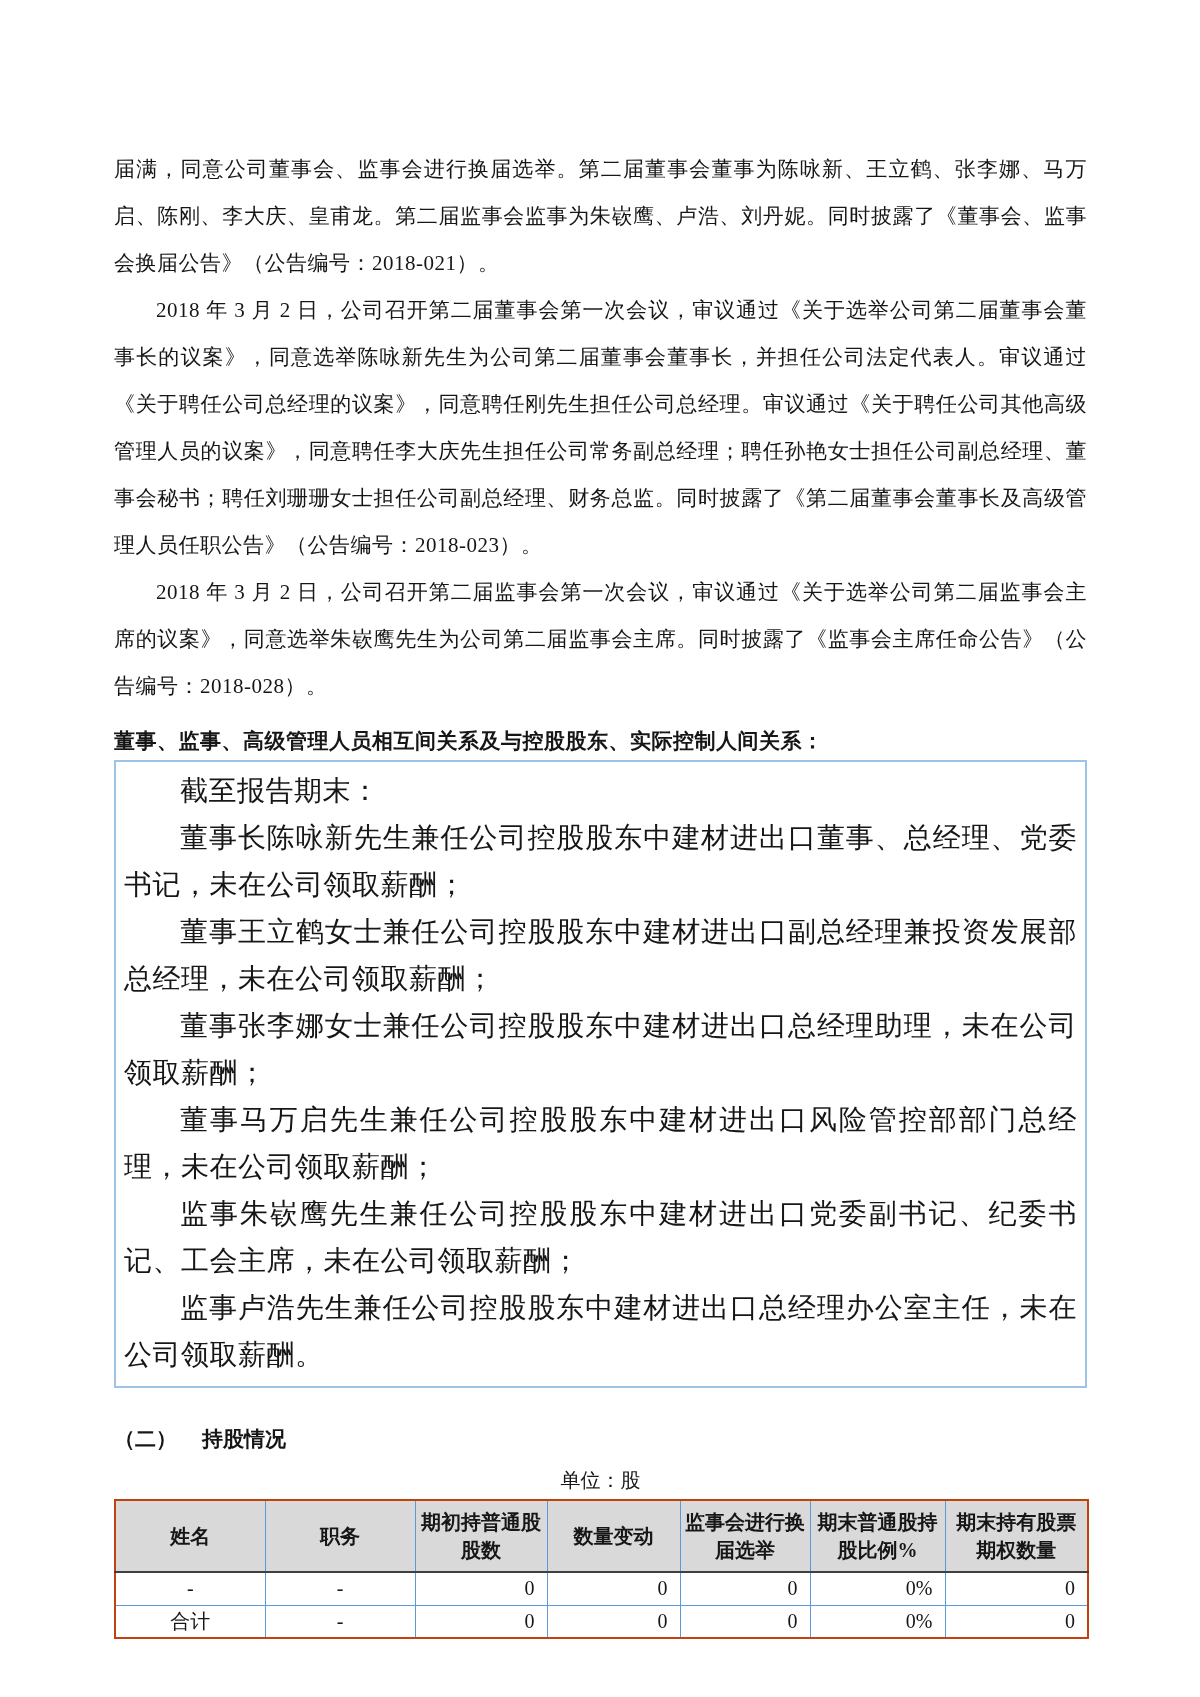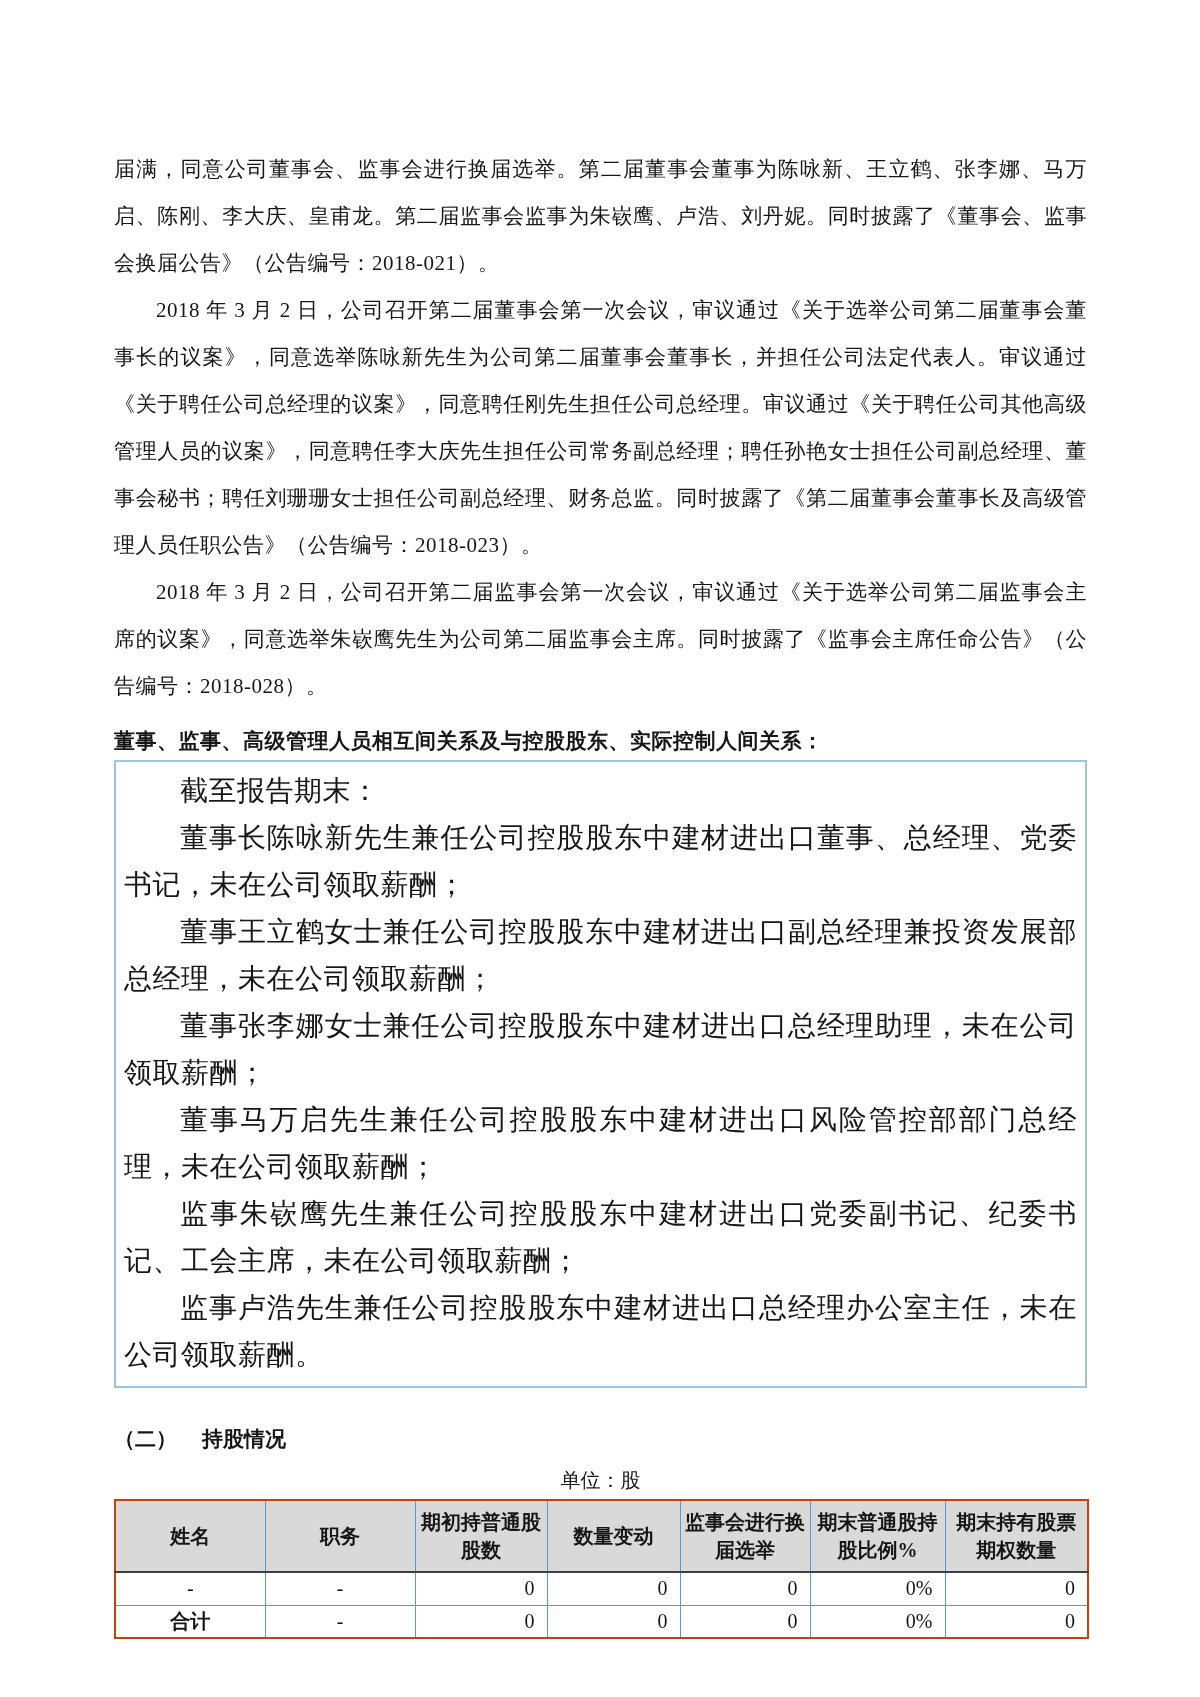--- a/index.html
+++ b/index.html
@@ -73,21 +73,21 @@
     line-height:28px;
     padding:7px 4px;
     border-bottom:2px solid #3f3f3f;
   }
   .share-table tbody td {
     height:33px;
     vertical-align:middle;
   }
   .share-table td.center { text-align:center; }
   .share-table td.num { text-align:right; padding-right:12px; }
-  .share-table td.total { font-weight:bold; }
+  .share-table td.total { font-weight:normal; }
 </style>
 </head>
 <body>
 
 <div class="page">
 
   <div class="body-text">
     <p class="para">届满，同意公司董事会、监事会进行换届选举。第二届董事会董事为陈咏新、王立鹤、张李娜、马万启、陈刚、李大庆、皇甫龙。第二届监事会监事为朱嵚鹰、卢浩、刘丹妮。同时披露了《董事会、监事会换届公告》（公告编号：2018-021）。</p>
     <p class="para indented">2018 年 3 月 2 日，公司召开第二届董事会第一次会议，审议通过《关于选举公司第二届董事会董事长的议案》，同意选举陈咏新先生为公司第二届董事会董事长，并担任公司法定代表人。审议通过《关于聘任公司总经理的议案》，同意聘任刚先生担任公司总经理。审议通过《关于聘任公司其他高级管理人员的议案》，同意聘任李大庆先生担任公司常务副总经理；聘任孙艳女士担任公司副总经理、董事会秘书；聘任刘珊珊女士担任公司副总经理、财务总监。同时披露了《第二届董事会董事长及高级管理人员任职公告》（公告编号：2018-023）。</p>
     <p class="para indented">2018 年 3 月 2 日，公司召开第二届监事会第一次会议，审议通过《关于选举公司第二届监事会主席的议案》，同意选举朱嵚鹰先生为公司第二届监事会主席。同时披露了《监事会主席任命公告》（公告编号：2018-028）。</p>

